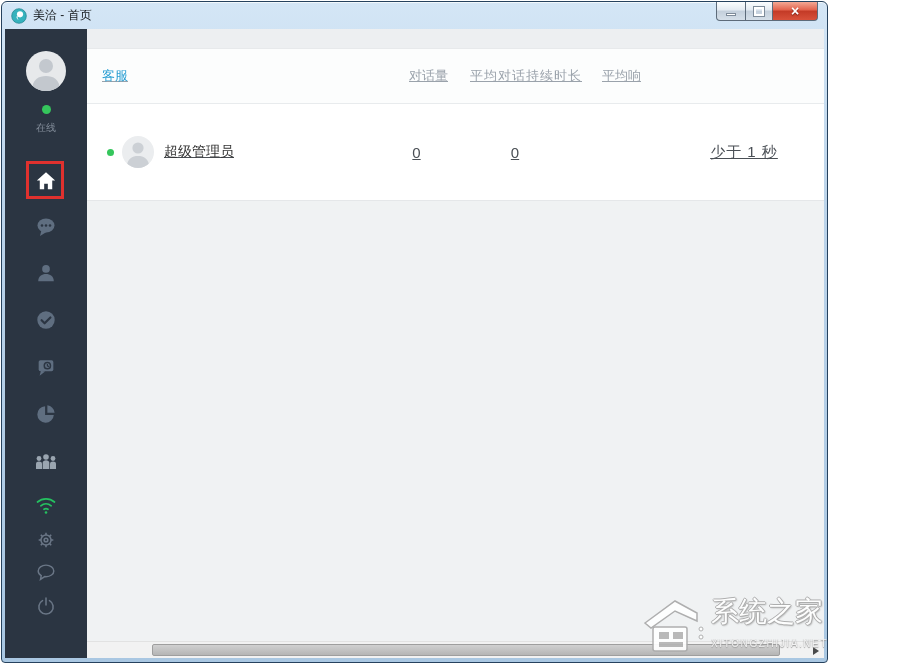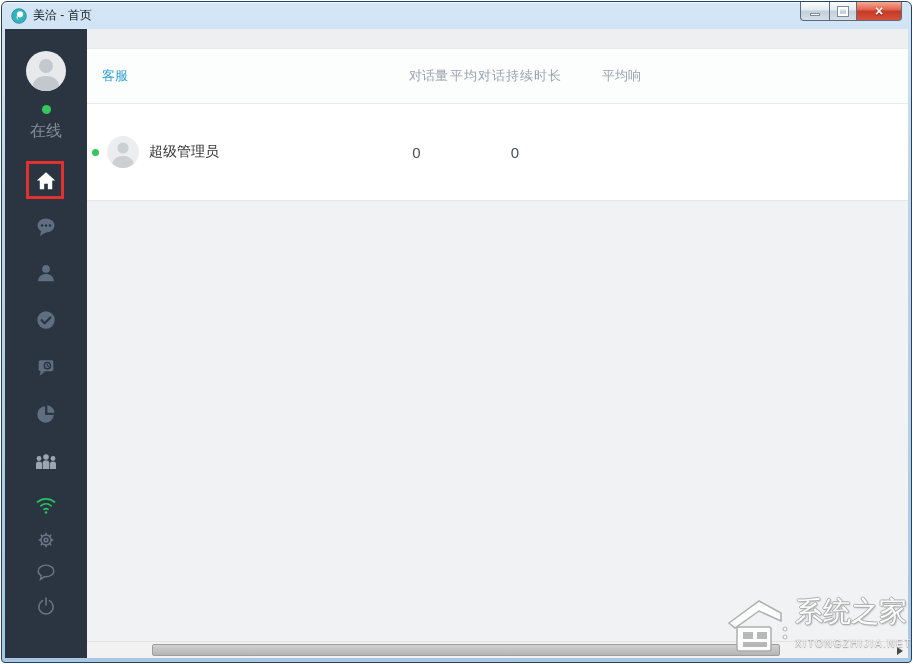--- a/index.html
+++ b/index.html
@@ -1,19 +1,19 @@
 <!DOCTYPE html>
 <html><head>
 <meta charset="utf-8">
 <style>
   * { box-sizing: border-box; margin: 0; padding: 0; }
   html,body { width:913px; height:664px; font-family:"Liberation Sans","DejaVu Sans",sans-serif; background:#fff; }
 
   
-  .frame { position:relative; width:911px; height:662px; margin:1px 0 0 1px;
+  .frame { position:relative; width:827px; height:662px; margin:1px 0 0 1px;
     border:1px solid #26425e; border-radius:6px 6px 4px 4px;
     background:linear-gradient(180deg,#d4e6f6 0%,#bcd4ea 30%,#a9c7e2 100%);
     box-shadow: inset 0 1px 0 rgba(255,255,255,.7);
     overflow:hidden; }
 
   .titlebar { position:relative; height:27px; display:flex; align-items:center; padding-left:9px; }
   .tb-logo { width:16px; height:16px; flex:none; margin-right:6px; }
   .tb-title { font-size:12px; color:#15191c; }
   .controls { position:absolute; top:0; right:9px; display:flex; }
   .ctl { height:19px; border:1px solid #5d6b7a; border-top:none; margin-left:-1px;
@@ -29,44 +29,44 @@
 
   
   .client { position:absolute; top:27px; left:3px; right:3px; bottom:4px;
     display:flex; background:#fff; overflow:hidden; }
 
   
   .sidebar { position:relative; width:82px; flex:none; background:#2b3542; }
   .s-item { position:absolute; left:0; width:100%; display:flex; justify-content:center; align-items:center; }
   .avatar-big { width:40px; height:40px; border-radius:50%; background:#e7e9eb; overflow:hidden; }
   .status-dot { width:9px; height:9px; border-radius:50%; background:#35c65c; }
-  .status-label { font-size:16px; color:#828c99; }
+  .status-label { font-size:10px; color:#828c99; }
   .red-box { position:absolute; left:21px; top:132px; width:38px; height:38px; border:3px solid #e0312e; }
 
   
   .main { flex:1; position:relative; background:#f0f2f3; display:flex; flex-direction:column; overflow:hidden; }
   .toolbar { position:relative; height:64px; background:#fff; flex:none; }
   .btn-group { position:absolute; left:698px; top:18px; display:flex; }
   .btn { height:28px; border:1px solid #2397cf; background:#fff; color:#2397cf;
     font-size:13px; display:flex; align-items:center; justify-content:center; }
   .btn.today { width:57px; border-radius:3px 0 0 3px; }
   .btn.yesterday { width:57px; margin-left:-1px; }
   .btn.stub { width:30px; margin-left:-1px; border-radius:0 3px 3px 0; }
 
   .band { height:20px; background:#edeff1; border-bottom:1px solid #e7e9eb; flex:none; }
 
-  .grid-row { display:grid; grid-template-columns:320px 43px 152px 284px 140px; align-items:center; }
+  .grid-row { display:grid; grid-template-columns:320px 43px 152px 284px 140px; align-items:center;text-decoration:underline; }
   .thead { height:55px; background:#fcfdfd; border-bottom:1px solid #e8ebed; font-size:13px; color:#9aa2ab; flex:none; }
   .thead .c1 { padding-left:15px; color:#2b9fd3; }
   .c2, .c3 { text-align:center; }
-  .c4 { text-align:left; letter-spacing:1px; }
+  .c4 { text-align:center; letter-spacing:1px; }
   .c5 { padding-left:0; white-space:nowrap; overflow:hidden; }
 
   .trow { height:97px; background:#fff; border-bottom:1px solid #e5e7e9; font-size:15px; color:#4a4f55; flex:none; }
-  .agent-cell { display:flex; align-items:center; padding-left:5px; }
+  .agent-cell { display:flex; align-items:center; padding-left:20px; }
   .row-dot { width:7px; height:7px; border-radius:50%; background:#35c65c; margin-right:8px; flex:none; }
   .avatar-small { width:32px; height:32px; border-radius:50%; background:#ebedef; overflow:hidden; flex:none; }
   .agent-name { margin-left:10px; font-size:14px; color:#333; }
   .val2 { padding-right:24px; }
   .val3 { padding-right:22px; }
 
   .rest { flex:1; background:#f0f2f3; }
 
   
   .hscroll { position:absolute; left:0; right:0; bottom:0; height:17px;
@@ -239,20 +239,21 @@
           <div class="avatar-small">
             <svg viewBox="0 0 40 40" width="32" height="32">
               <circle cx="20" cy="15" r="7" fill="#ccd0d5"></circle>
               <path d="M6 40 C6 28 13 25 20 25 C27 25 34 28 34 40 Z" fill="#ccd0d5"></path>
             </svg>
           </div>
           <span class="agent-name">超级管理员</span>
         </div>
         <div class="c2 val2">0</div>
         <div class="c3 val3">0</div>
+        <div class="c4">少于 1 秒</div>
         <div class="c5"></div>
       </div>
 
       <div class="rest"></div>
 
       <div class="hscroll">
         <div class="hthumb"></div>
         <div class="harrow"></div>
       </div>
     </div>

